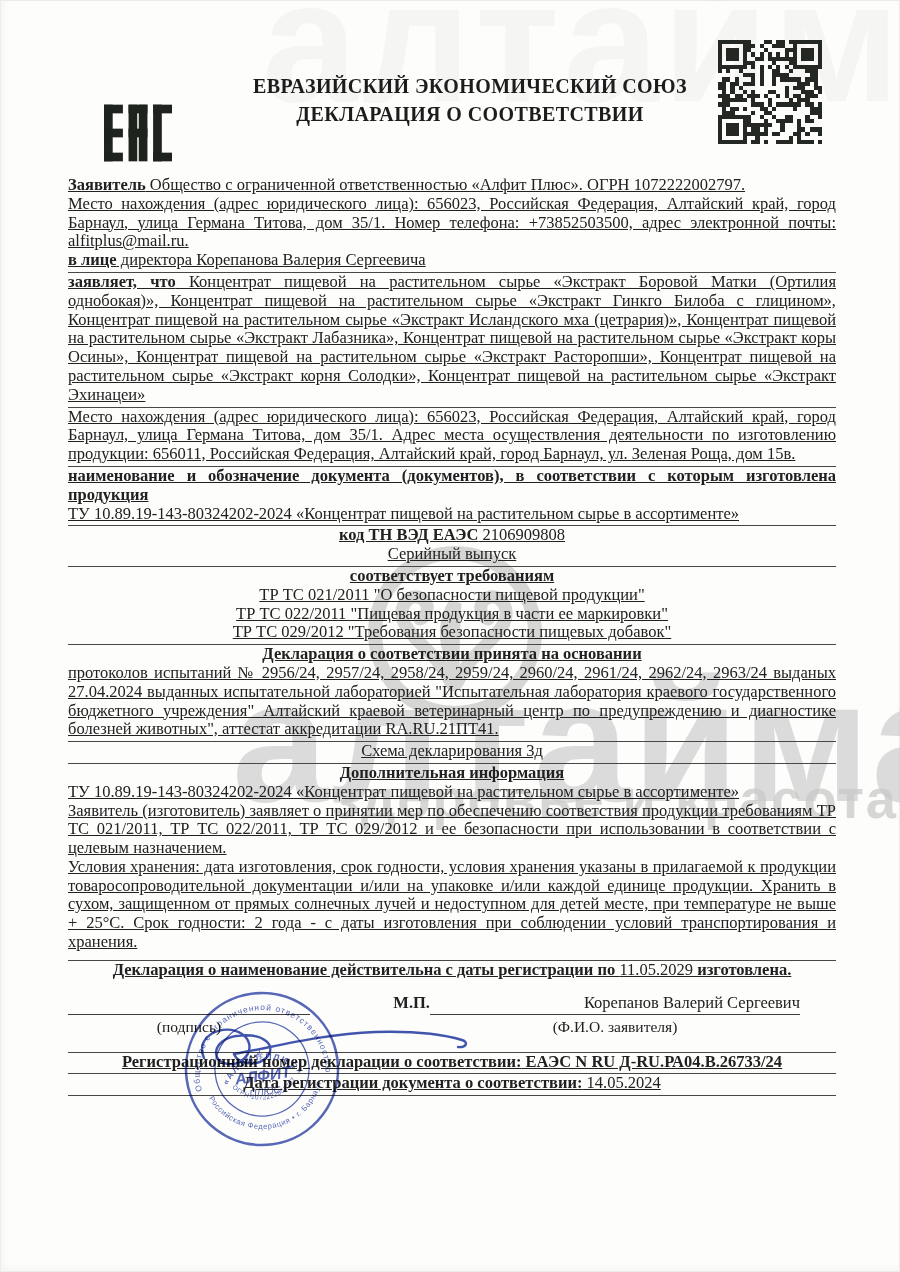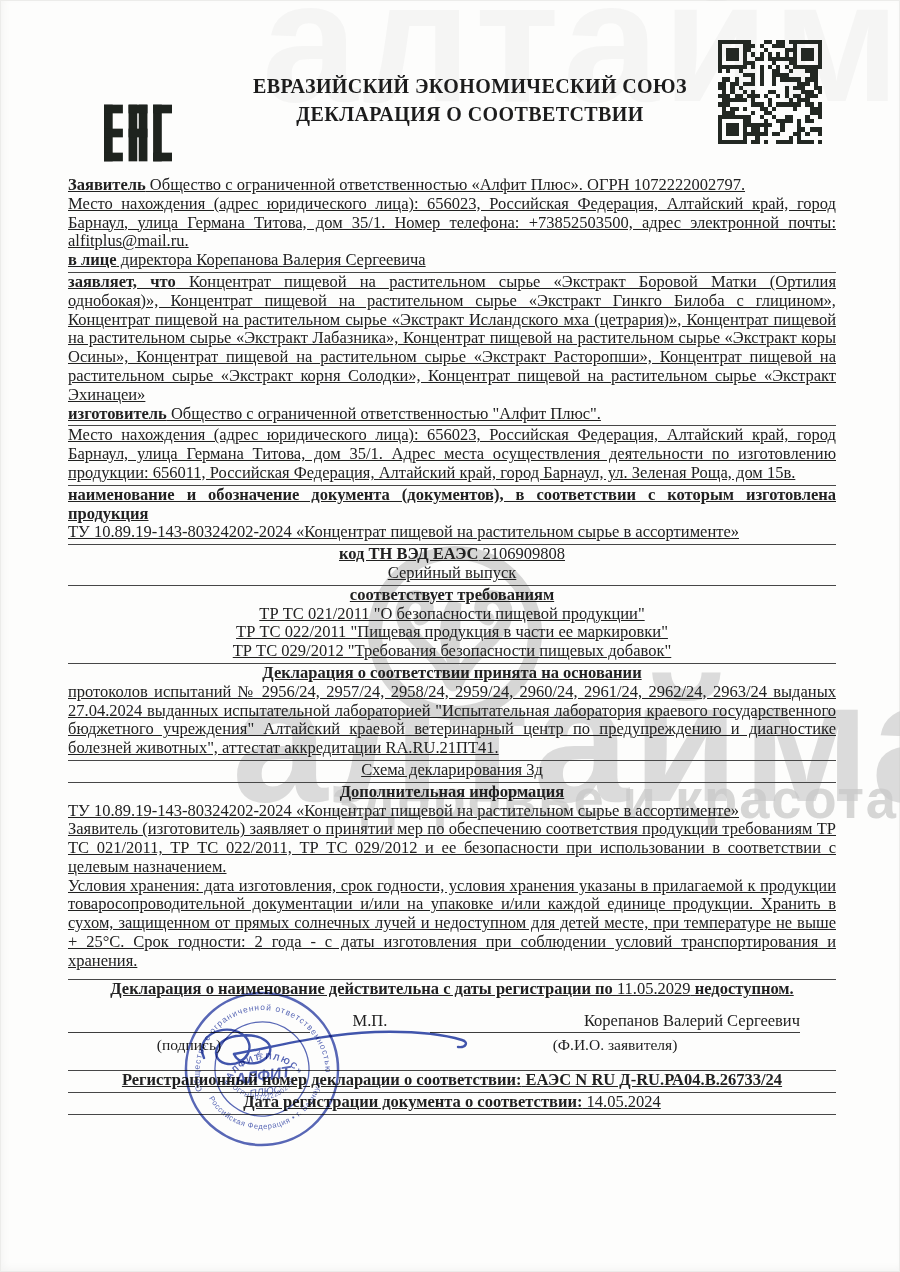--- a/index.html
+++ b/index.html
@@ -26,21 +26,21 @@
   .content p{margin:0;text-decoration:underline;}
   .b{font-weight:bold;}
   .u{text-decoration:underline;}
   .left{text-align:center;}
   .hr{border-top:1.5px solid #474747; height:0; margin-top:2px;}
   .mt2{margin-top:2px}.mt3{margin-top:3px}.mt5{margin-top:5px}.mt8{margin-top:8px}.mt14{margin-top:14px}.mt16{margin-top:16px}
   
   .sigrow{display:flex; align-items:flex-start; margin-top:12px; text-align:left;}
   .sig-left{width:242px;}
   .sig-line{height:22px; border-bottom:1.4px solid #3d3d3d;}
-  .sig-mp{width:120px; text-align:center; font-weight:normal; line-height:22px;}
+  .sig-mp{width:120px; text-align:right; font-weight:bold; line-height:22px;}
   .sig-right{flex:1; margin-right:36px;}
   .sig-name{height:22px; line-height:22px; border-bottom:1.4px solid #3d3d3d; text-align:right;}
   .cap{margin-top:2px; text-align:center; font-size:15.5px; line-height:19px;}
   
   .stamp{position:absolute; left:177px; top:984px; mix-blend-mode:multiply; opacity:.88; transform:rotate(-8deg);}
   .stamp text{fill:#4253ae; font-family:"Liberation Sans", sans-serif;}
   .sign-ink{position:absolute; left:190px; top:1008px; mix-blend-mode:multiply;}
 </style>
 </head>
 <body>
@@ -411,21 +411,20 @@
 
   <div class="content">
 
     <p><span class="b">Заявитель</span><span> Общество с ограниченной ответственностью «Алфит Плюс». ОГРН 1072222002797.</span></p>
     <p><span>Место нахождения (адрес юридического лица): 656023, Российская Федерация, Алтайский край, город Барнаул, улица Германа Титова, дом 35/1. Номер телефона: +73852503500, адрес электронной почты: </span><span class="u">alfitplus@mail.ru</span><span>.</span></p>
     <p><span class="b">в лице</span><span> директора Корепанова Валерия Сергеевича</span></p>
     <div class="hr"></div>
 
     <p class="mt3"><span class="b">заявляет, что</span><span> Концентрат пищевой на растительном сырье «Экстракт Боровой Матки (Ортилия однобокая)», Концентрат пищевой на растительном сырье «Экстракт Гинкго Билоба с глицином», Концентрат пищевой на растительном сырье «Экстракт Исландского мха (цетрария)», Концентрат пищевой на растительном сырье «Экстракт Лабазника», Концентрат пищевой на растительном сырье «Экстракт коры Осины», Концентрат пищевой на растительном сырье «Экстракт Расторопши», Концентрат пищевой на растительном сырье «Экстракт корня Солодки»,  Концентрат пищевой на растительном сырье «Экстракт Эхинацеи»</span></p>
 
-    <p class="mt14"><span class="b">изготовитель</span><span> Общество с ограниченной ответственностью "Алфит Плюс".</span></p>
     <div class="hr"></div>
     <p class="mt2">Место нахождения (адрес юридического лица): 656023, Российская Федерация, Алтайский край, город Барнаул, улица Германа Титова, дом 35/1. Адрес места осуществления деятельности по изготовлению продукции: 656011, Российская Федерация, Алтайский край, город Барнаул, ул. Зеленая Роща, дом 15в.</p>
     <div class="hr"></div>
 
     <p class="b mt2">наименование и обозначение документа (документов), в соответствии с которым изготовлена продукция</p>
     <p>ТУ 10.89.19-143-80324202-2024 «Концентрат пищевой на растительном сырье в ассортименте»</p>
     <div class="hr"></div>
 
     <p class="mt2 left"><span class="b">код ТН ВЭД ЕАЭС</span><span> 2106909808</span></p>
     <p class="left">Серийный выпуск</p>
@@ -442,21 +441,21 @@
     <div class="hr"></div>
     <p class="mt2 left">Схема декларирования 3д</p>
     <div class="hr"></div>
 
     <p class="b mt2 left">Дополнительная информация</p>
     <p>ТУ 10.89.19-143-80324202-2024 «Концентрат пищевой на растительном сырье в ассортименте»</p>
     <p>Заявитель (изготовитель) заявляет о принятии мер по обеспечению соответствия продукции требованиям ТР ТС 021/2011, ТР ТС 022/2011, ТР ТС 029/2012 и ее безопасности при использовании в соответствии с целевым назначением.</p>
     <p>Условия хранения: дата изготовления, срок годности, условия хранения указаны в прилагаемой к продукции товаросопроводительной документации и/или на упаковке и/или каждой единице продукции. Хранить в сухом, защищенном от прямых солнечных лучей и недоступном для детей месте, при температуре не выше + 25°С. Срок годности: 2 года - с даты изготовления при соблюдении условий транспортирования и хранения.</p>
     <div class="hr mt8"></div>
 
-    <p class="mt5 left"><span class="b">Декларация о наименование действительна с даты регистрации по </span><span>11.05.2029</span><span class="b"> недоступном.</span></p>
+    <p class="mt5 left"><span class="b">Декларация о наименование действительна с даты регистрации по </span><span>11.05.2029</span><span class="b"> изготовлена.</span></p>
 
     <div class="sigrow">
       <div class="sig-left">
         <div class="sig-line"></div>
         <div class="cap">(подпись)</div>
       </div>
       <div class="sig-mp">М.П.</div>
       <div class="sig-right">
         <div class="sig-name">Корепанов Валерий Сергеевич</div>
         <div class="cap">(Ф.И.О. заявителя)</div>

